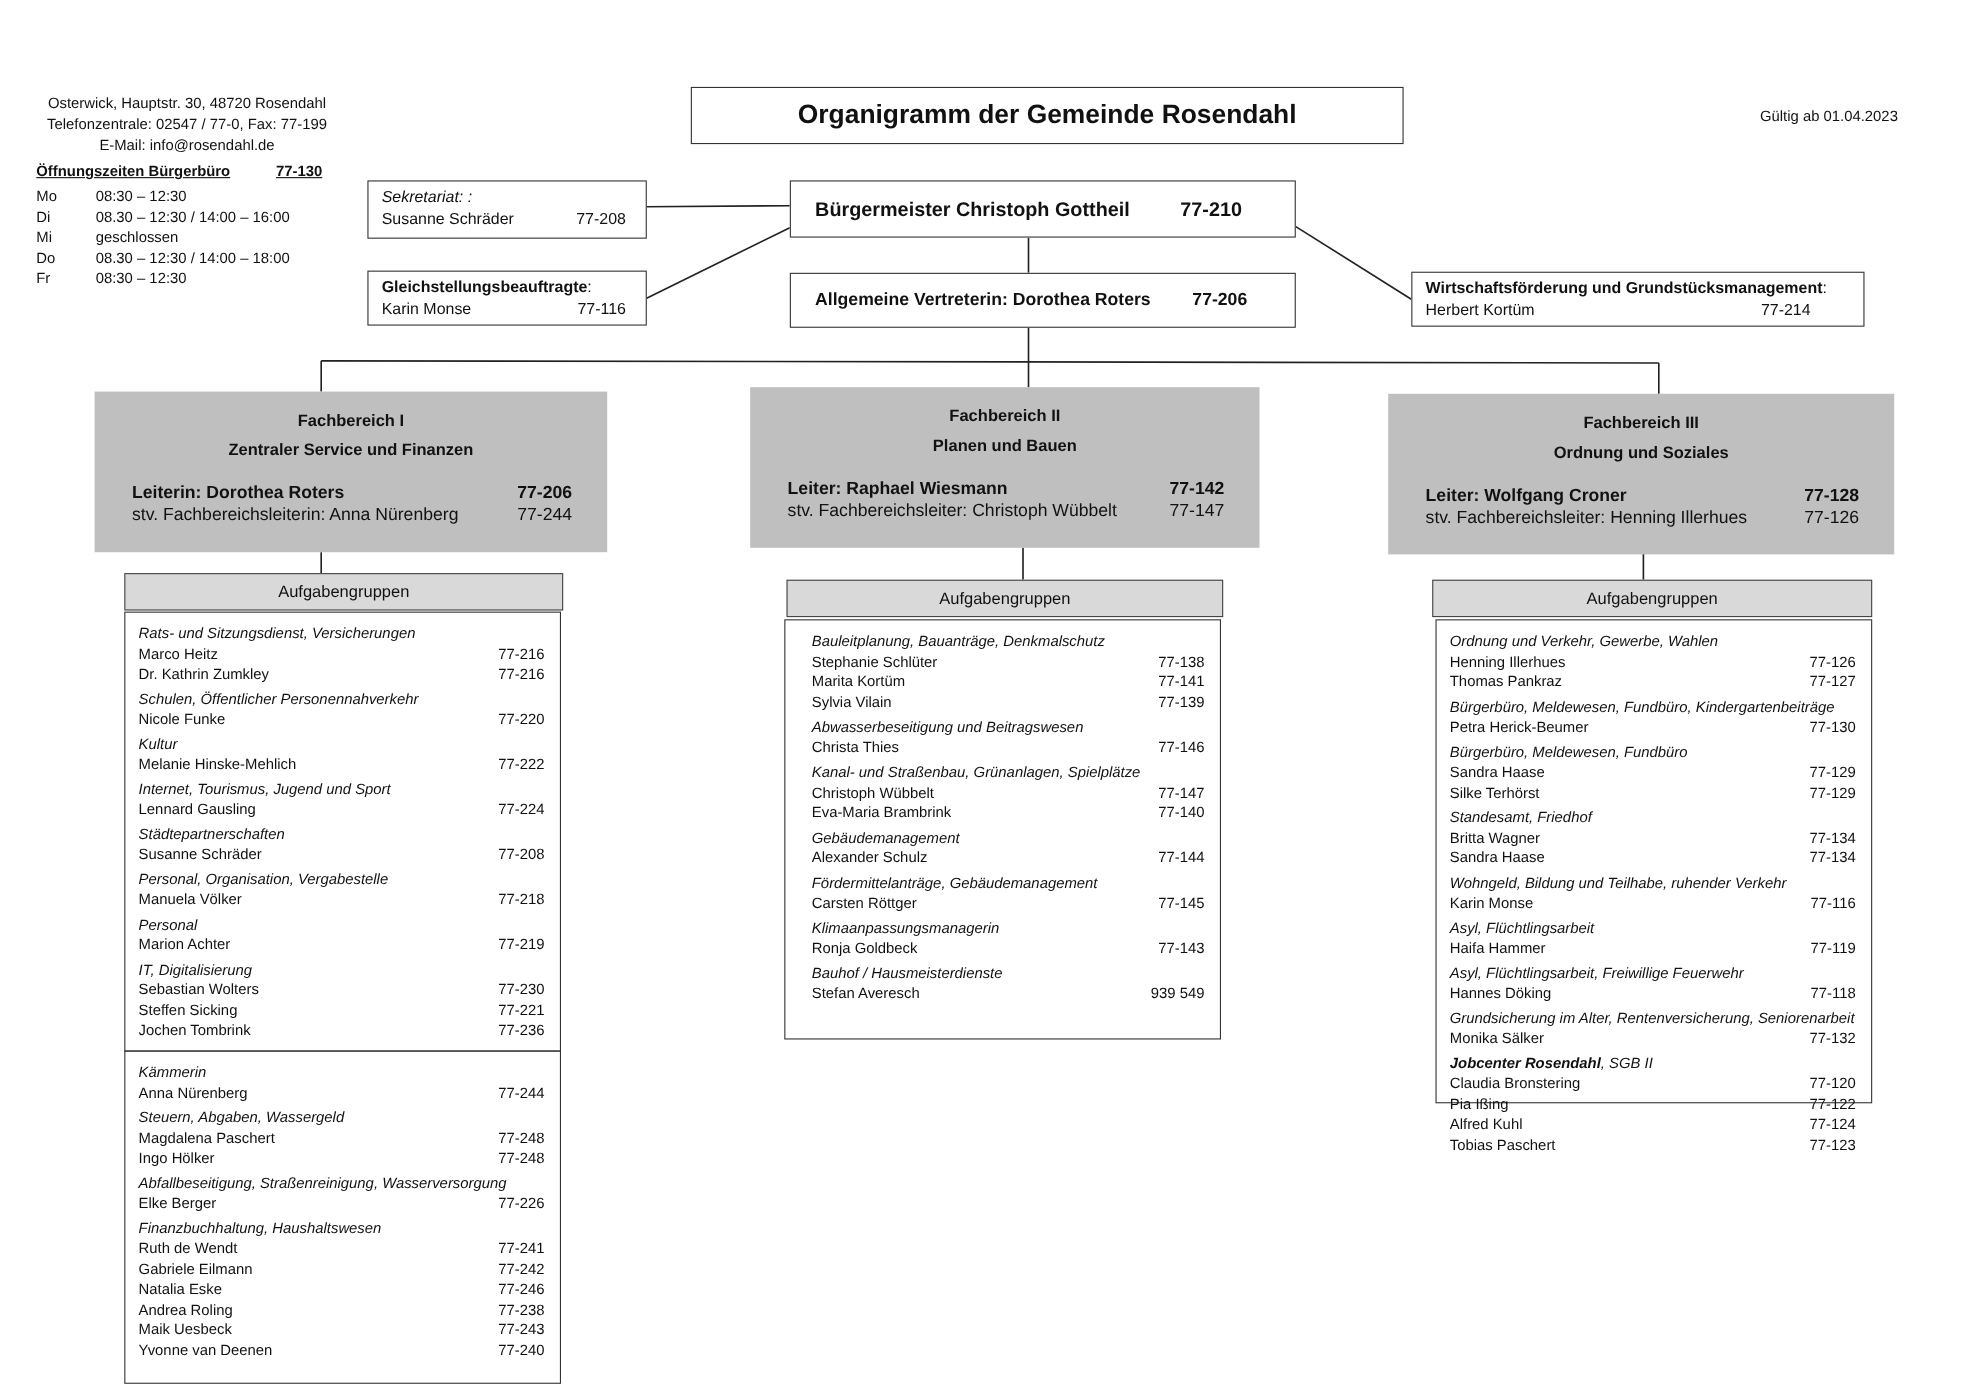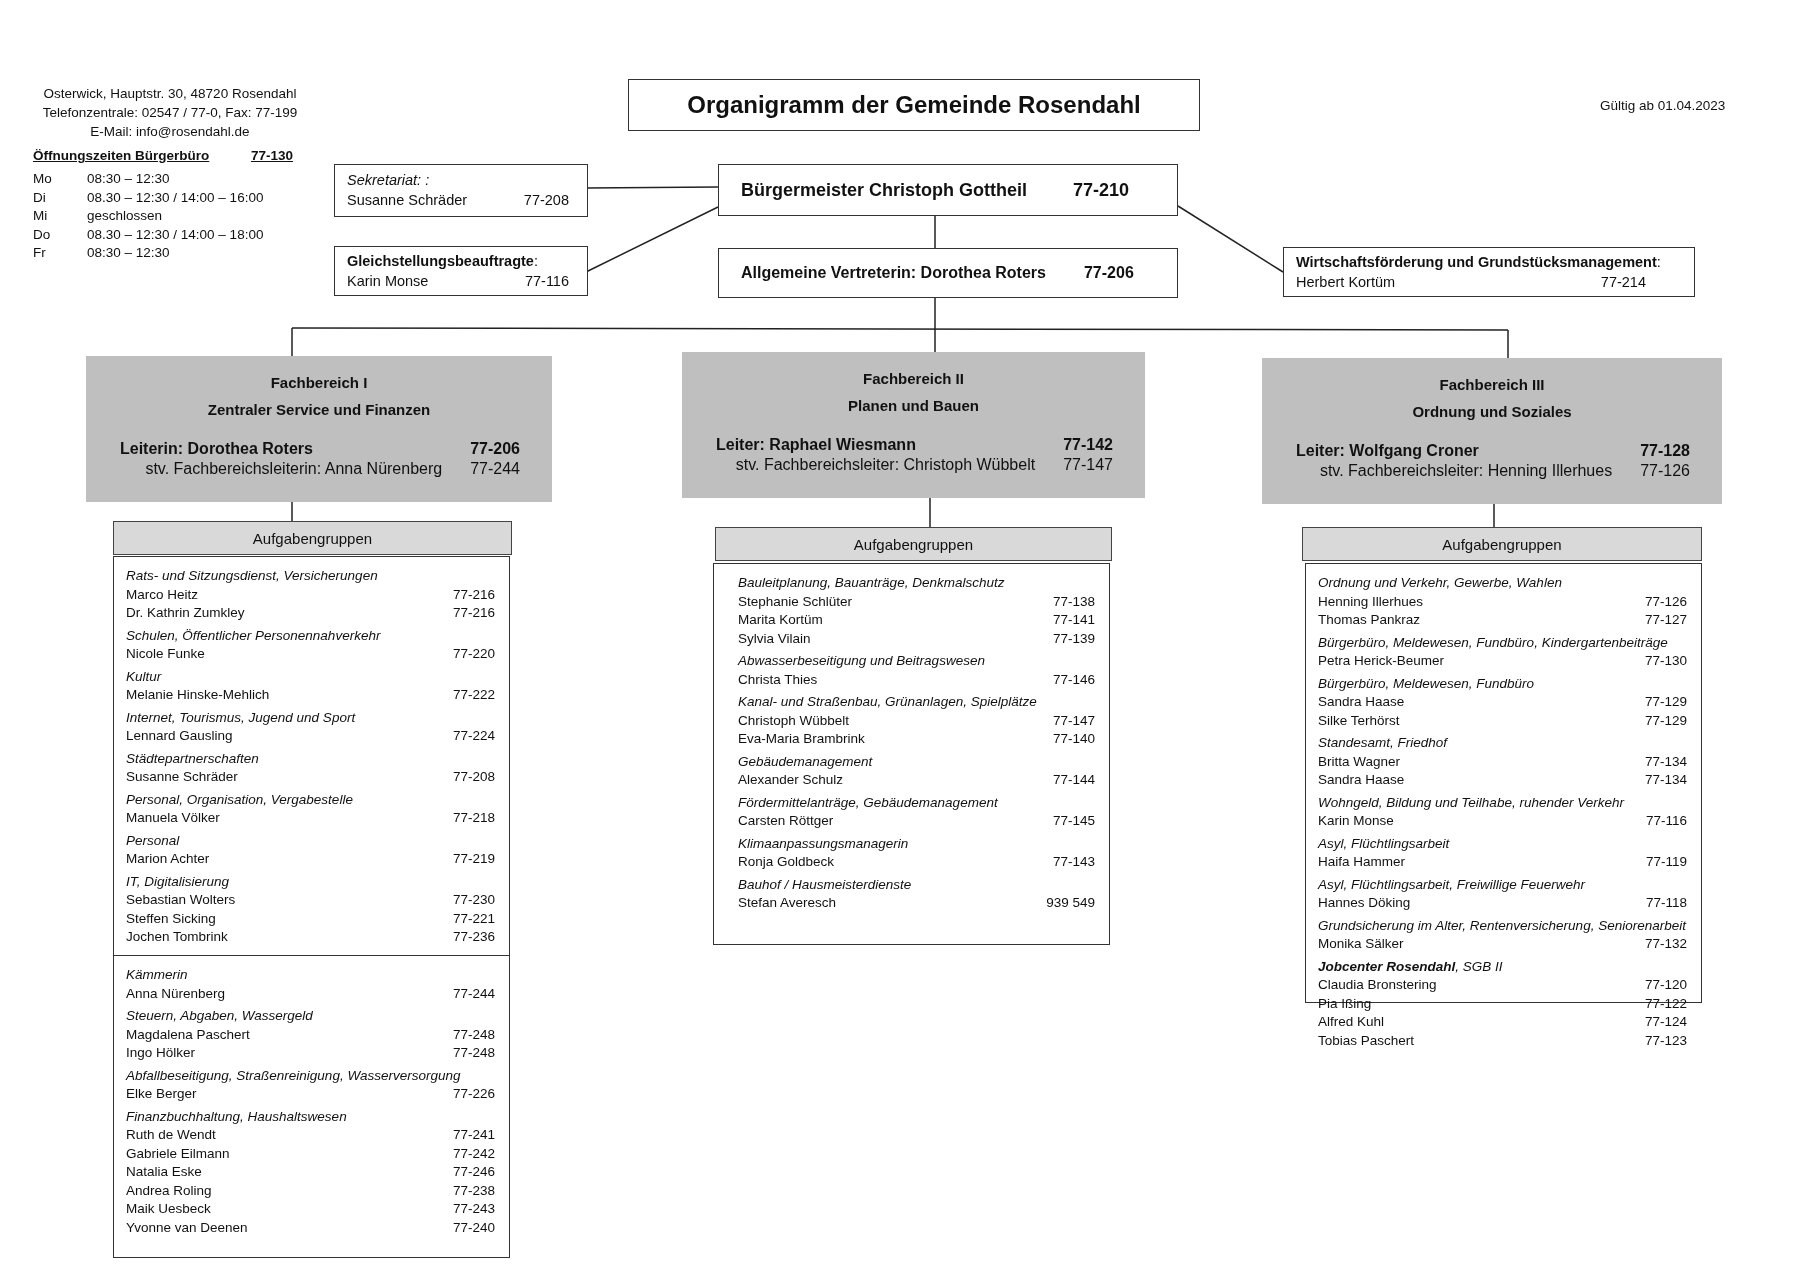--- a/index.html
+++ b/index.html
@@ -14,33 +14,33 @@
   svg.connectors { position:absolute; left:0; top:0; width:1803px; height:1272px; pointer-events:none; }
 
   
   .addr { left:30px; top:84px; width:280px; text-align:center; font-size:13.5px; line-height:19px; }
   .hours-head { left:33px; top:148px; width:260px; font-size:13.5px; font-weight:bold; text-decoration:underline; display:flex; justify-content:space-between; }
   .hours { left:33px; top:170px; font-size:13.5px; line-height:18.5px; }
   .hours .row { display:flex; }
   .hours .day { width:54px; }
   .valid { left:1600px; top:98px; font-size:13.5px; }
 
-  .title { left:628px; top:79px; width:572px; height:52px; display:flex; align-items:center; justify-content:center; font-size:24px; font-weight:bold; }
+  .title { left:628px; top:79px; width:648px; height:52px; display:flex; align-items:center; justify-content:center; font-size:24px; font-weight:bold; }
   .staff { font-size:14.5px; padding:5px 12px; line-height:20px; }
   .staff .r { display:flex; justify-content:space-between; }
   .mayor { left:718px; top:164px; width:460px; height:52px; display:flex; align-items:center; padding-left:22px; font-size:18px; font-weight:bold;text-align:center; }
   .mayor .num { margin-left:46px; }
   .deputy { left:718px; top:248px; width:460px; height:50px; display:flex; align-items:center; padding-left:22px; font-size:16px; font-weight:bold; }
   .deputy .num { margin-left:38px; }
 
   .fb { position:absolute; text-align:center; font-size:15px; }
   .fb .t1 { font-weight:bold; margin-top:18px; }
   .fb .t2 { font-weight:bold; margin-top:10px; }
   .fb .lead { display:flex; justify-content:space-between; padding:0 32px 0 34px; margin-top:22px; font-size:16px; font-weight:bold; }
-  .fb .dep { display:flex; justify-content:flex-end; padding:0 32px 0 34px; margin-top:2px; font-size:16px;gap:28px; }
+  .fb .dep { display:flex; justify-content:space-between; padding:0 32px 0 34px; margin-top:2px; font-size:16px;gap:28px; }
 
   .ag-head { position:absolute; height:32px; display:flex; align-items:center; justify-content:center; font-size:15px; }
   .list { position:absolute; border:1.5px solid #333; box-sizing:border-box; padding:10px 14px 6px 12px; font-size:13.5px; }
   .grp { margin-bottom:4px; }
   .grp .h { font-style:italic; line-height:18.5px; }
   .grp .p { display:flex; justify-content:space-between; line-height:18.5px; }
   .grp .p .n { padding-right:0px; }
 </style>
 </head>
 <body>

